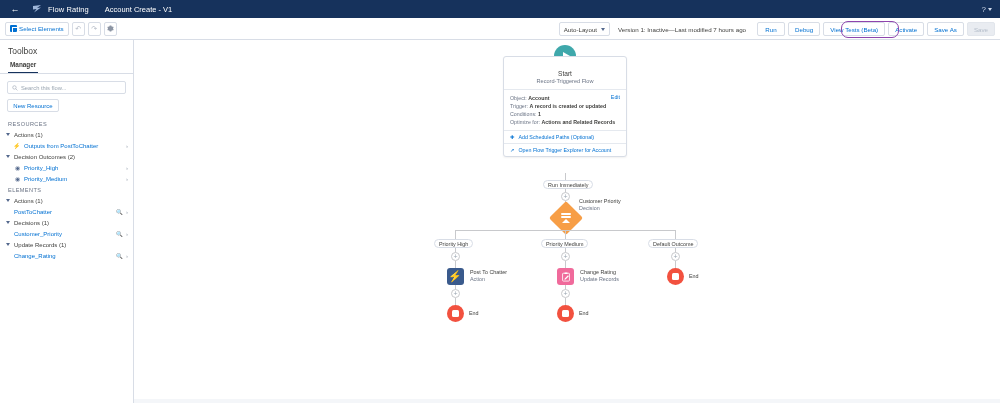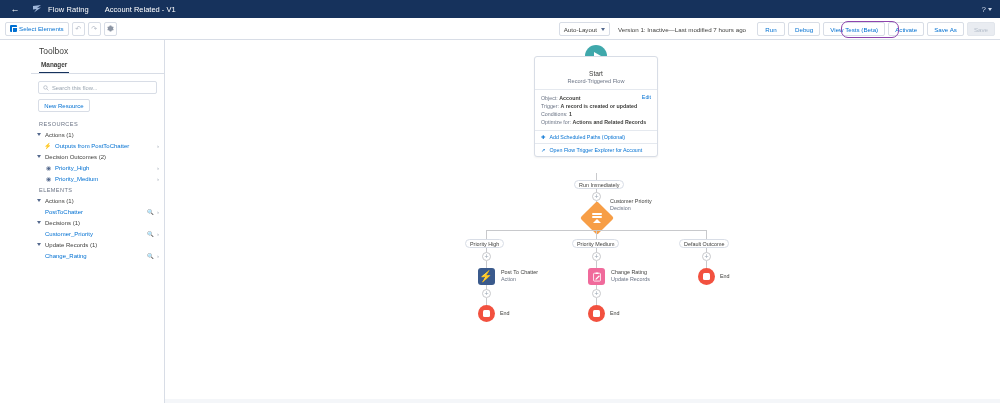--- a/index.html
+++ b/index.html
@@ -139,21 +139,21 @@
     border-radius: 7px;
     pointer-events: none;
   }
   .hl-arrow {
     position: absolute;
     width: 22px; height: 30px;
     color: #9b4fb5;
   }
 
   
-  .body-wrap { display: flex; height: 363px; padding-left: 31px; }
+  .body-wrap { display: flex; height: 363px; }
 
   
   .toolbox {
     width: 134px;
     border-right: 1px solid #d8dde6;
     background: #ffffff;
     display: flex;
     flex-direction: column;
   }
   .toolbox-title {
@@ -372,21 +372,21 @@
 <body>
 
 <div class="app-header">
   <div class="hdr-back">←</div>
   <div class="hdr-logo">
     <svg width="11" height="10" viewBox="0 0 11 10" aria-hidden="true">
       <path d="M1 2 L9 1 L5 4 L9 3.5 L2 8.5 L4.5 5 L1 5.5 Z" fill="#9fb6d9"></path>
     </svg>
   </div>
   <div class="hdr-appname">Flow Rating</div>
-  <div class="hdr-flowname">Account Related - V1</div>
+  <div class="hdr-flowname">Account Create - V1</div>
   <div class="hdr-right">
     <span class="hdr-help">?</span>
     <span class="caret-white"></span>
   </div>
 </div>
 
 <div class="toolbar">
   <div class="tb-btn">
     <span class="sel-el-icon"></span>
     <span>Select Elements</span>

